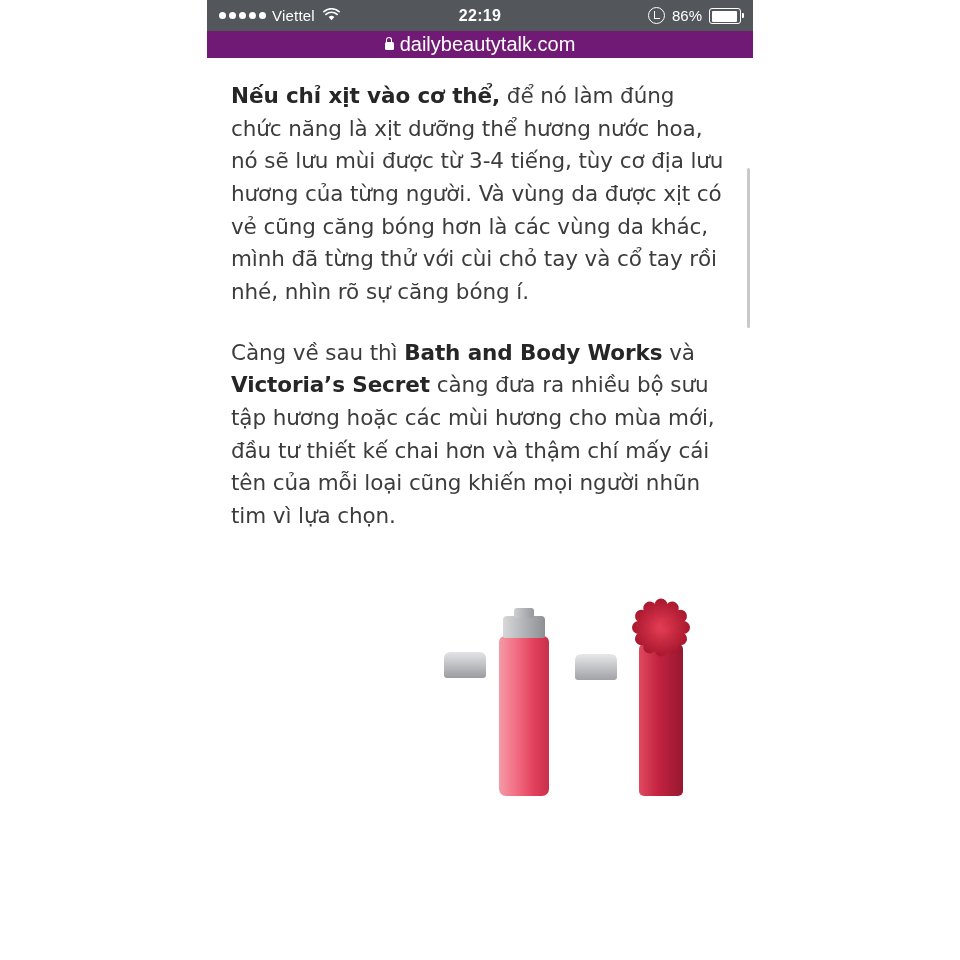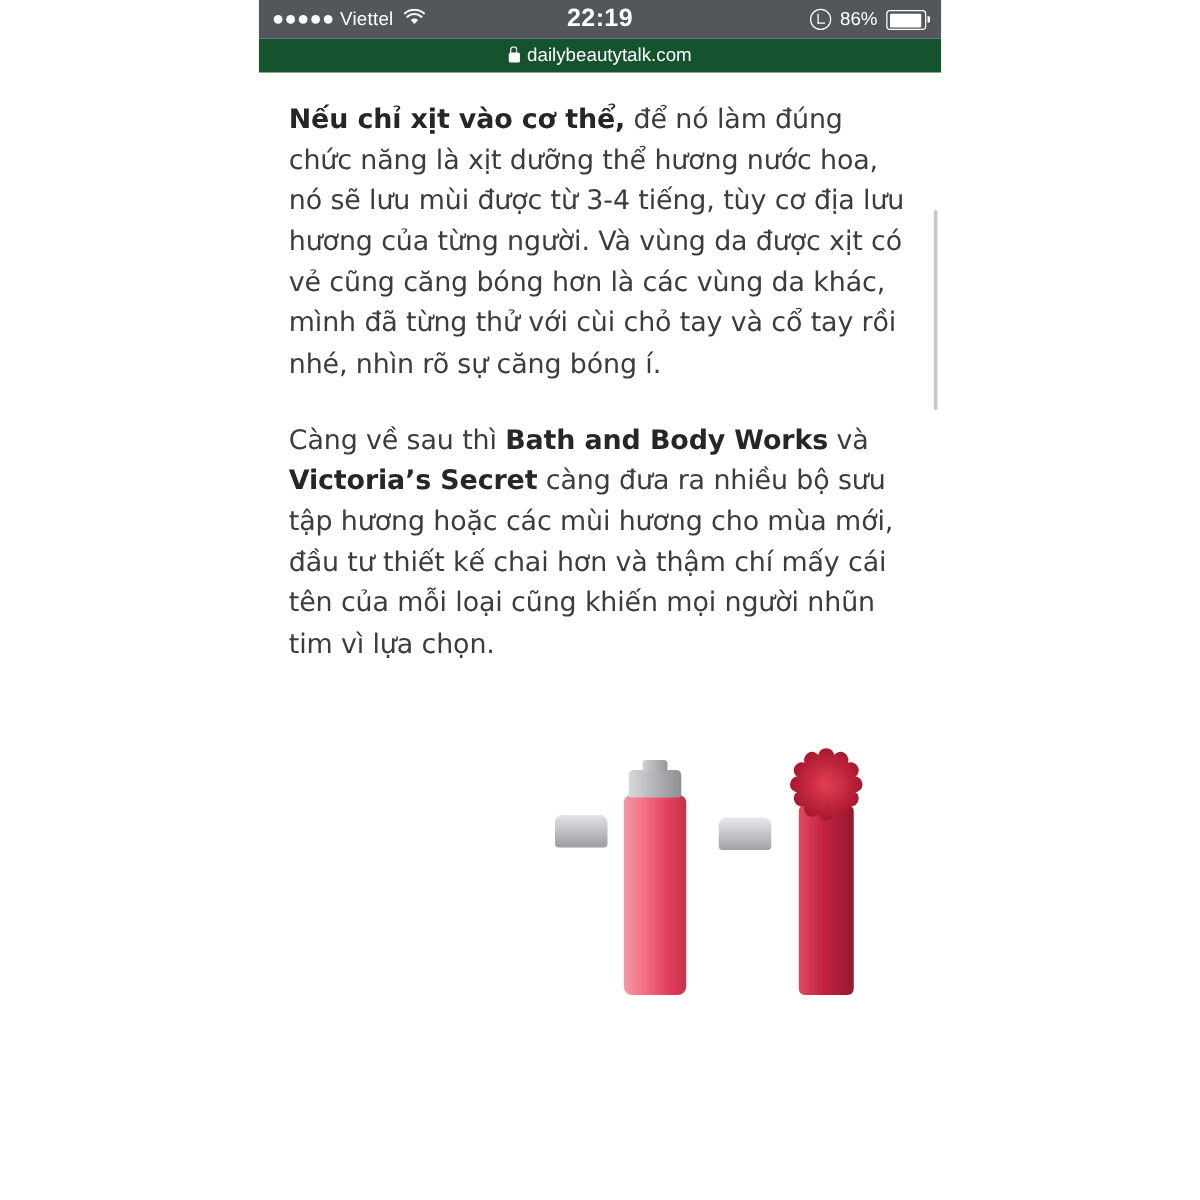--- a/index.html
+++ b/index.html
@@ -63,21 +63,21 @@
   }
   .wifi {
     margin-left: 2px;
     display: inline-block;
   }
   .sb-center {
     position: absolute;
     left: 0;
     right: 0;
     text-align: center;
-    font-size: 20px;
+    font-size: 16px;
     font-weight: bold;
     letter-spacing: .3px;
     pointer-events: none;
   }
   .sb-right {
     margin-left: auto;
     display: flex;
     align-items: flex-end;
     gap: 7px;
     padding-right: 12px;
@@ -125,27 +125,27 @@
     top: 1.5px;
     bottom: 1.5px;
     width: 84%;
     background: #ffffff;
     border-radius: 1px;
     display: block;
   }
   
   .urlbar {
     height: 27px;
-    background: #14532d;
+    background: #701a75;
     color: #ffffff;
     display: flex;
     align-items: center;
     justify-content: center;
     gap: 6px;
-    font-size: 15px;
+    font-size: 20px;
   }
   .padlock {
     width: 9px;
     height: 8px;
     background: #ffffff;
     border-radius: 1.5px;
     position: relative;
     display: inline-block;
     margin-top: 3px;
   }

